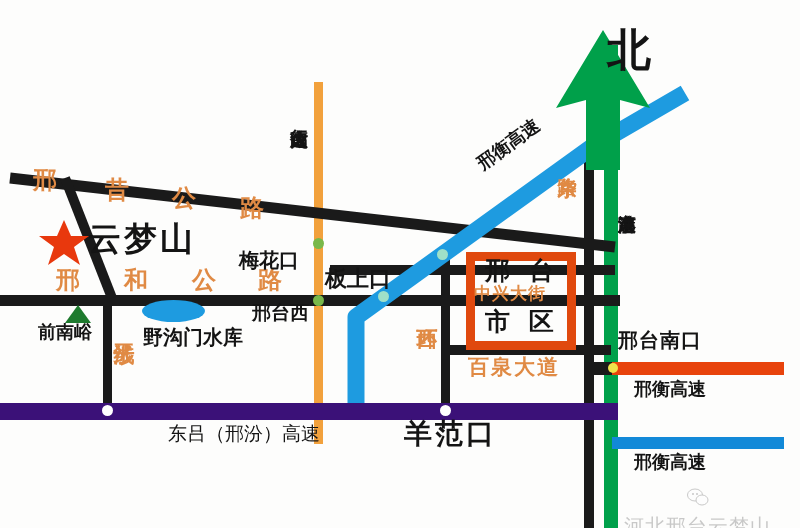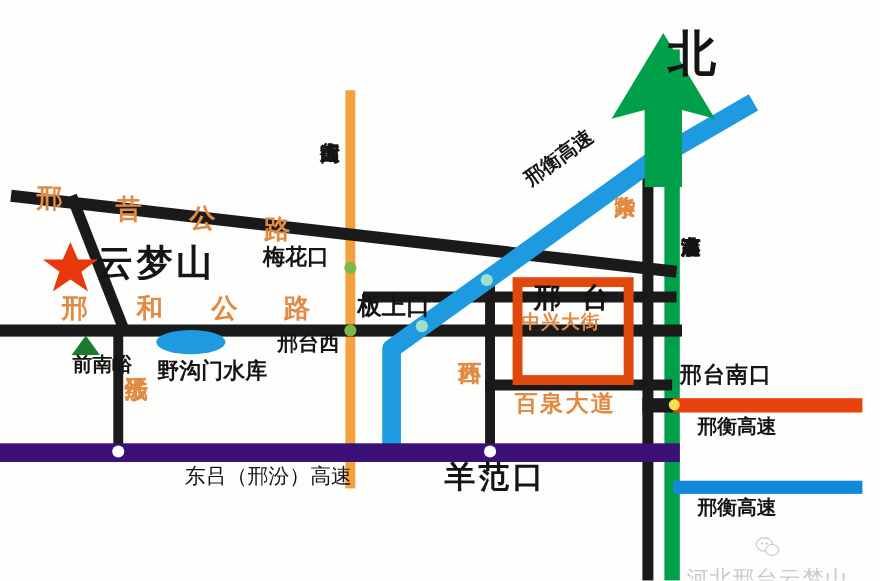--- a/index.html
+++ b/index.html
@@ -80,21 +80,21 @@
   <div class="landmark" style="position:absolute;left:142px;top:300px;width:63px;height:22px;background:#1E9BE0;border-radius:50%;"></div>
 
   <svg class="arrowwrap" style="left:550px;top:30px;width:106px;height:140px;" viewBox="0 0 106 140">
     <polygon points="53,0 100,78 70,70 70,140 36,140 36,70 6,78" fill="#00A04A"></polygon>
   </svg>
 
   <div class="lbl blk" style="left:607px;top:28px;font-size:44px;">北</div>
 
   <div class="lbl blk" style="left:88px;top:222px;font-size:33px;letter-spacing:3px;">云梦山</div>
 
-  <div class="lbl blk" style="left:38px;top:323px;font-size:18px;margin-left:28px;">前南峪</div>
+  <div class="lbl blk" style="left:38px;top:323px;font-size:18px;">前南峪</div>
 
   <div class="lbl blk" style="left:143px;top:327px;font-size:20px;">野沟门水库</div>
 
   <div class="lbl org" style="left:33px;top:168px;font-size:24px;">邢</div>
   <div class="lbl org" style="left:105px;top:178px;font-size:24px;">昔</div>
   <div class="lbl org" style="left:172px;top:186px;font-size:24px;">公</div>
   <div class="lbl org" style="left:240px;top:196px;font-size:24px;">路</div>
 
   <div class="lbl org" style="left:56px;top:268px;font-size:24px;">邢</div>
   <div class="lbl org" style="left:124px;top:268px;font-size:24px;">和</div>
@@ -114,34 +114,35 @@
   <div class="vert blk" style="position:absolute;left:618px;top:200px;font-size:18px;">京港澳高速</div>
 
   <div class="lbl blk" style="left:474px;top:158px;font-size:18px;transform:rotate(-36deg);transform-origin:left top;">邢衡高速</div>
 
   <div class="lbl blk" style="left:168px;top:424px;font-size:19px;font-weight:normal;">东吕（邢汾）高速</div>
 
   <div class="lbl blk" style="left:634px;top:380px;font-size:18px;">邢衡高速</div>
 
   <div class="lbl blk" style="left:634px;top:453px;font-size:18px;">邢衡高速</div>
 
-  <div class="lbl blk" style="left:239px;top:223px;font-size:20px;">梅花口</div>
+  <div class="lbl blk" style="left:239px;top:250px;font-size:20px;">梅花口</div>
 
 
   <div class="lbl blk" style="left:325px;top:268px;font-size:22px;">板上口</div>
 
   <div class="lbl blk" style="left:252px;top:303px;font-size:19px;">邢台西</div>
 
 
   <div class="lbl blk" style="left:404px;top:420px;font-size:28px;letter-spacing:3px;">羊范口</div>
 
   <div class="lbl blk" style="left:618px;top:330px;font-size:20px;letter-spacing:1px;">邢台南口</div>
 
   <div class="lbl blk" style="left:485px;top:258px;font-size:25px;letter-spacing:5px;">邢 台</div>
   <div class="lbl org" style="left:474px;top:285px;font-size:17px;letter-spacing:1px;">中兴大街</div>
+  <div class="lbl blk" style="left:485px;top:309px;font-size:25px;letter-spacing:5px;">市 区</div>
 
   <div style="position:absolute;left:624px;top:487px;display:flex;align-items:center;gap:6px;opacity:.45;flex-direction:column;">
     <svg style="width:22px;height:20px;" viewBox="0 0 22 20">
       <ellipse cx="8" cy="8" rx="7.5" ry="6" fill="#ffffff" stroke="#888" stroke-width="1"></ellipse>
       <ellipse cx="15" cy="13" rx="6" ry="5" fill="#ffffff" stroke="#888" stroke-width="1"></ellipse>
       <circle cx="6" cy="7" r="1" fill="#888"></circle>
       <circle cx="10" cy="7" r="1" fill="#888"></circle>
     </svg>
     <span style="font-size:20px;color:#8a8a8a;letter-spacing:1px;">河北邢台云梦山</span>
   </div>

